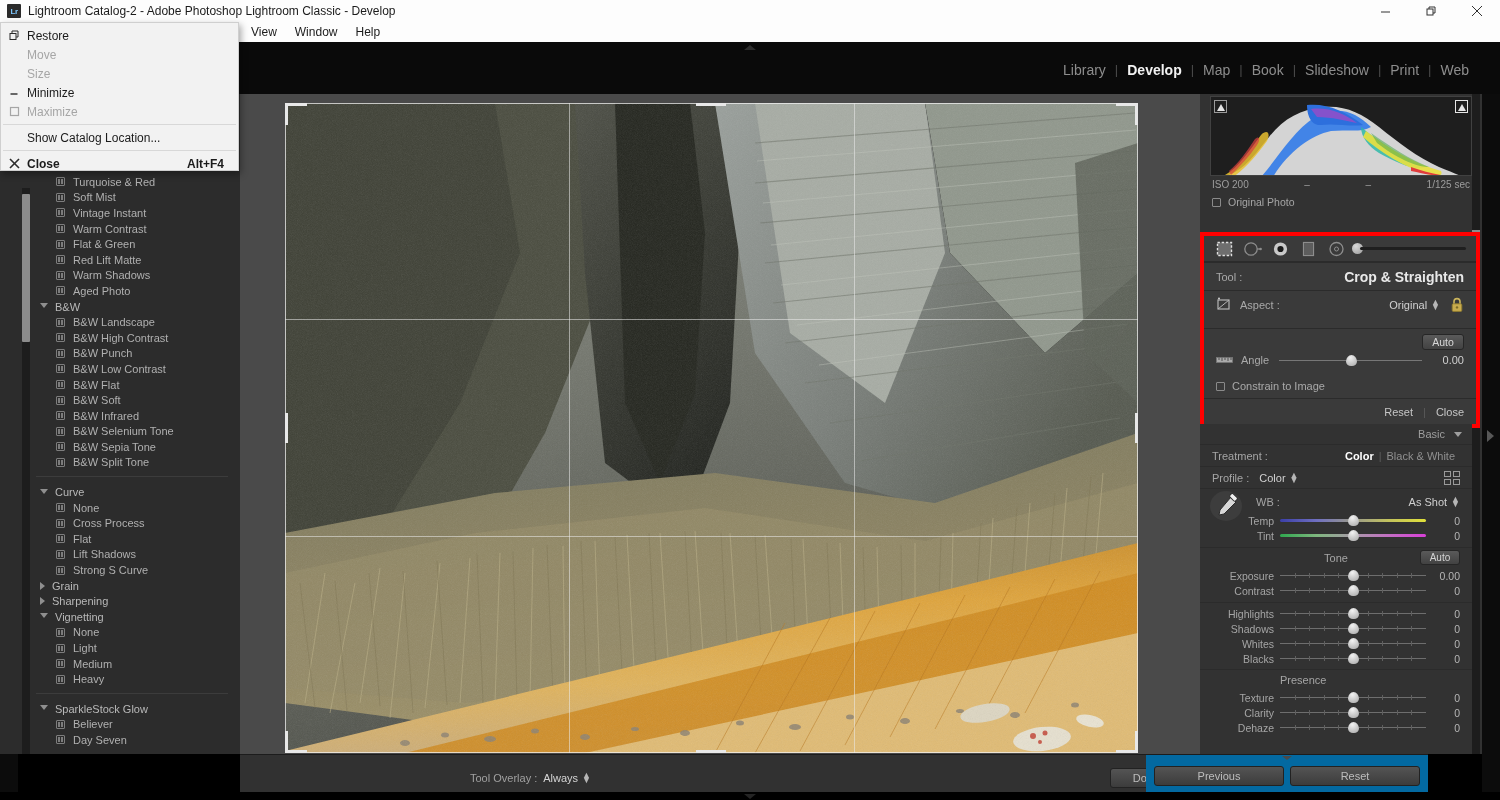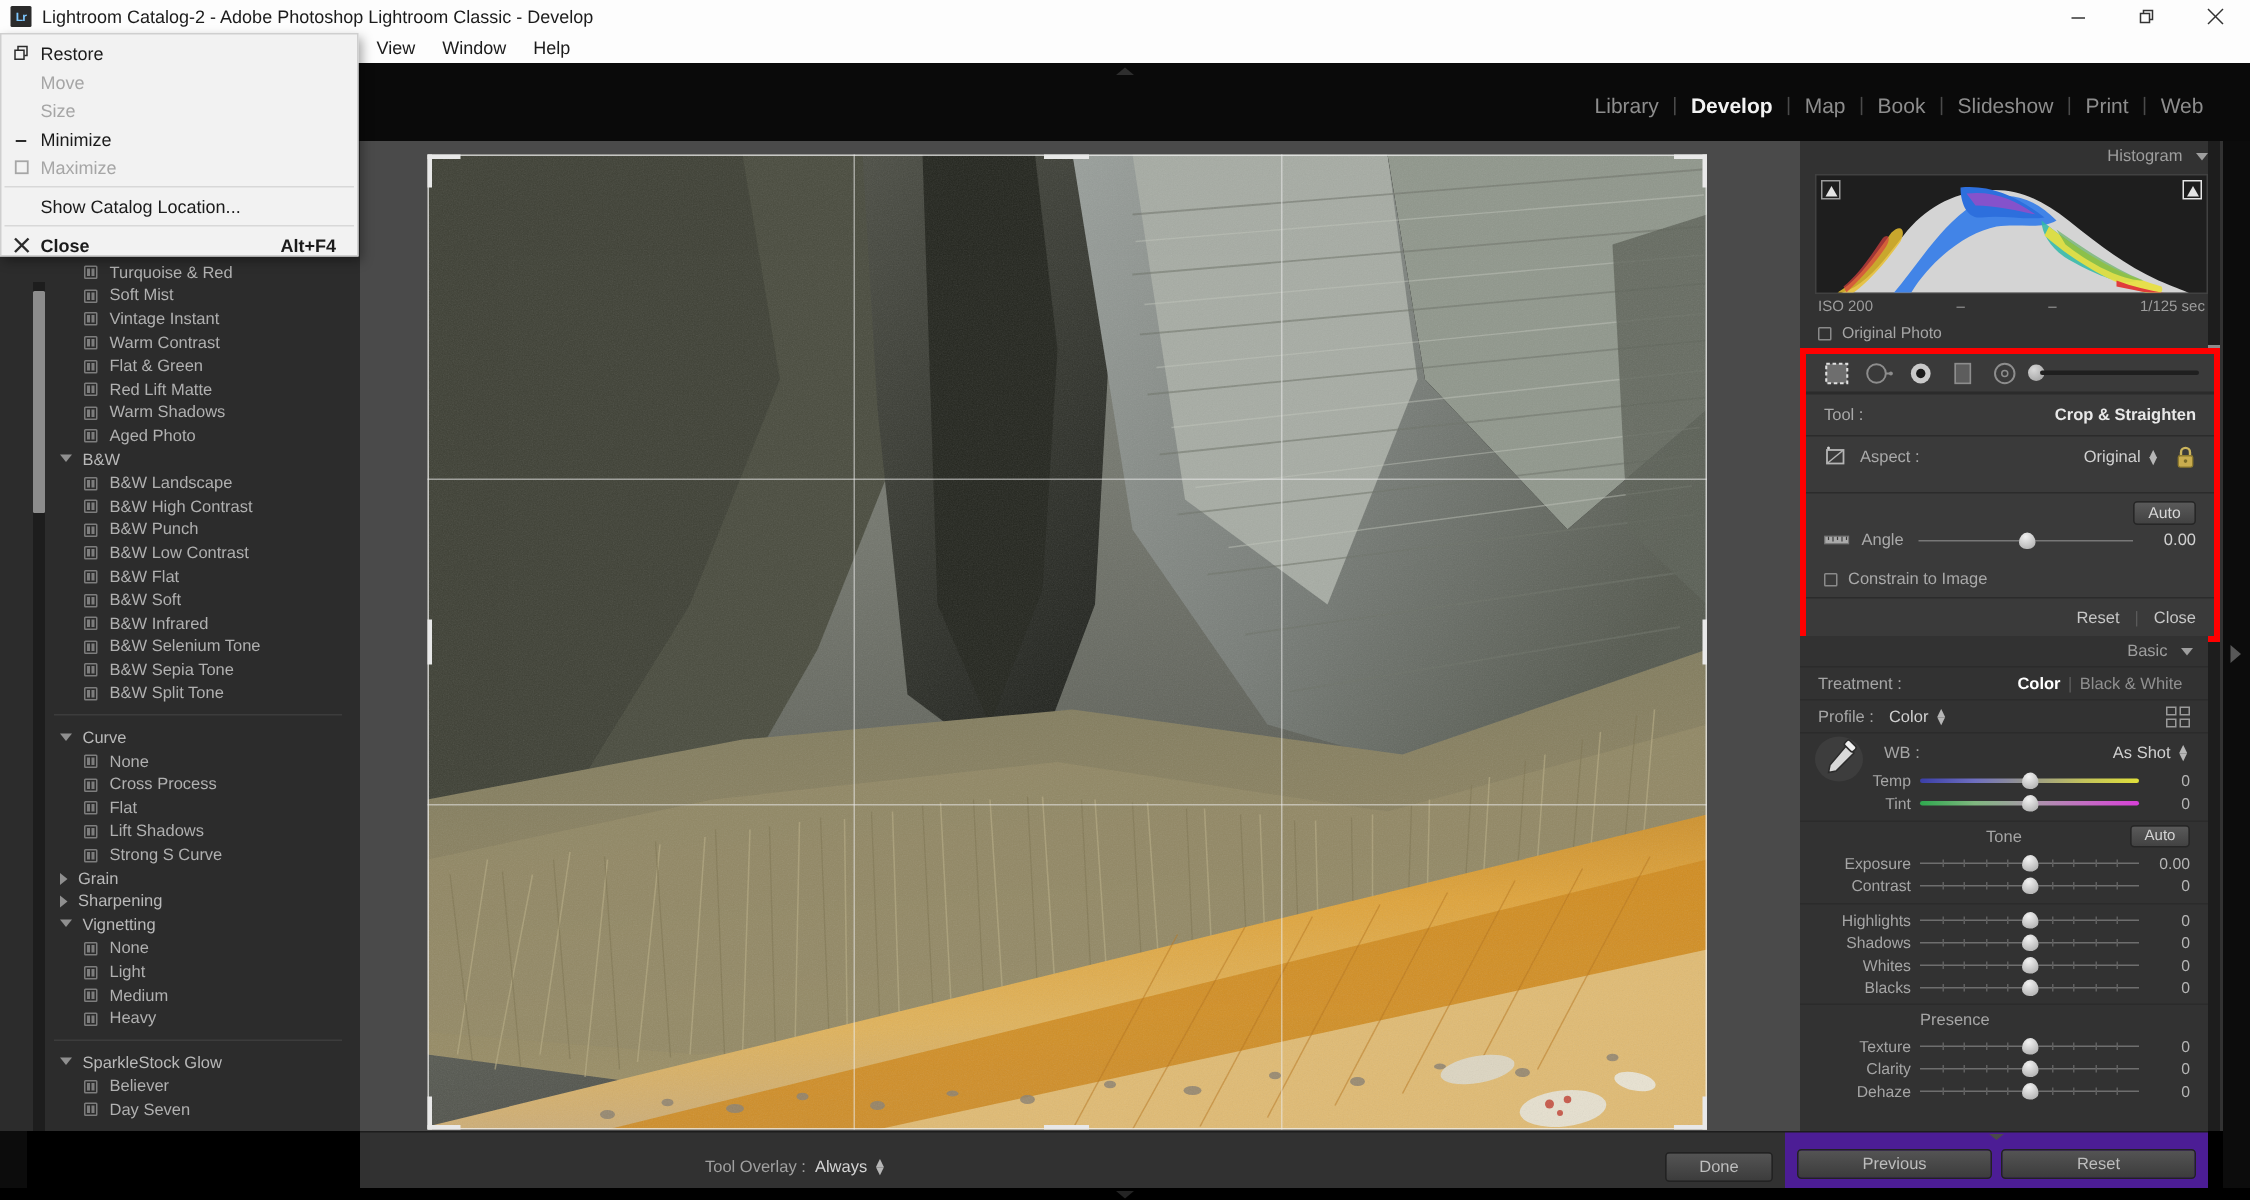--- a/index.html
+++ b/index.html
@@ -275,21 +275,21 @@
     width: 11px; height: 11px; border-radius: 50%;
     background: radial-gradient(circle at 35% 30%, #d8d8d8, #9a9a9a);
     margin-right: -3px;
   }
   .ct-row {
     height: 28px; display: flex; align-items: center; padding: 0 12px;
     font-size: 11px; color: #a9a9a9;
   }
   .ct-row.sep { border-top: 1px solid #2b2b2b; }
   .ct-label { color: #a9a9a9; }
-  .ct-valbold { color: #e8e8e8; font-weight: bold; margin-left: auto; font-size: 11px; }
+  .ct-valbold { color: #e8e8e8; font-weight: bold; margin-left: auto; font-size: 14px; }
   .ct-val { color: #d0d0d0; margin-left: auto; }
   .lock {
     width: 14px; height: 16px; margin-left: 10px; position: relative;
   }
   .auto-btn {
     position: absolute; right: 12px; top: 98px; width: 42px; height: 16px;
     background: linear-gradient(#5a5a5a, #424242); border: 1px solid #262626;
     border-radius: 3px; color: #d8d8d8; font-size: 10.5px;
     display: flex; align-items: center; justify-content: center;
   }
@@ -355,22 +355,22 @@
   }
   .auto-sm {
     position: absolute; right: 12px; top: 2px; width: 40px; height: 15px;
     background: linear-gradient(#5a5a5a, #424242); border: 1px solid #262626;
     border-radius: 3px; color: #d4d4d4; font-size: 10px;
     display: flex; align-items: center; justify-content: center;
   }
 
   
   .rp-bottom {
-    position: absolute; left: 1190px; top: 754px; width: 282px; height: 46px;
-    background: #4c1d95; border-top: 1px solid #1c1c1c;
+    position: absolute; left: 1146px; top: 754px; width: 282px; height: 46px;
+    background: #0369a1; border-top: 1px solid #1c1c1c;
   }
   .rpb-arrow {
     position: absolute; left: 50%; top: 1px; transform: translateX(-50%);
     width: 0; height: 0; border-left: 5px solid transparent; border-right: 5px solid transparent;
     border-top: 4px solid #4a4a4a;
   }
   .rp-prev { position: absolute; left: 8px; top: 11px; width: 130px; height: 20px; }
   .rp-reset { position: absolute; left: 144px; top: 11px; width: 130px; height: 20px; }
 
   .filmstrip-arrow {
@@ -802,24 +802,20 @@
       </div>
     <div class="btn cb-done">Done</div>
   </div>
 
   <div class="rp-gutter"></div>
   <div class="rp-collapse">
     <div class="tri-right"></div>
   </div>
   <div class="rightpanel">
 
-    <div class="panel-head">
-      <span>Histogram</span>
-      <span class="caret"></span>
-    </div>
     <div class="histo">
       <svg width="260" height="80" viewBox="0 0 260 80" preserveAspectRatio="none">
         <path d="M8,80 C30,78 42,60 58,40 C72,22 90,12 112,10 C134,8 150,16 168,30 C188,46 206,60 228,70 C240,75 248,78 252,80 Z" fill="#d4d4d4"></path>
         <path d="M50,80 C66,62 82,34 104,20 C126,8 144,14 160,30 C150,36 136,32 120,34 C100,38 76,56 62,80 Z" fill="#3a7fe8" opacity="0.95"></path>
         <path d="M96,8 C116,6 134,14 152,28 C140,30 124,26 110,28 C100,29 96,18 96,8 Z" fill="#2d6fdd"></path>
         <path d="M150,30 C170,46 190,60 214,70 C204,74 186,66 168,56 C158,50 150,40 150,30 Z" fill="#2fb8a8" opacity="0.85"></path>
         <path d="M155,34 C178,52 202,66 230,74 C232,78 228,80 222,79 C196,72 170,56 152,40 Z" fill="#e8e040" opacity="0.92"></path>
         <path d="M14,78 C28,70 38,54 50,38 C56,32 60,36 56,44 C46,58 34,72 22,80 Z" fill="#e8c030" opacity="0.85"></path>
         <path d="M200,70 C216,76 232,79 246,80 C238,81 218,78 200,74 Z" fill="#e03c3c"></path>
         <path d="M18,74 C28,66 36,54 44,42 C48,38 50,42 46,48 C38,60 28,70 20,78 Z" fill="#d84040" opacity="0.7"></path>

